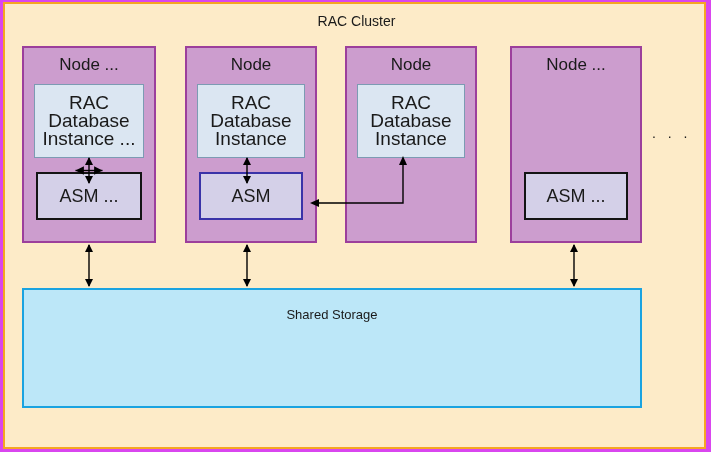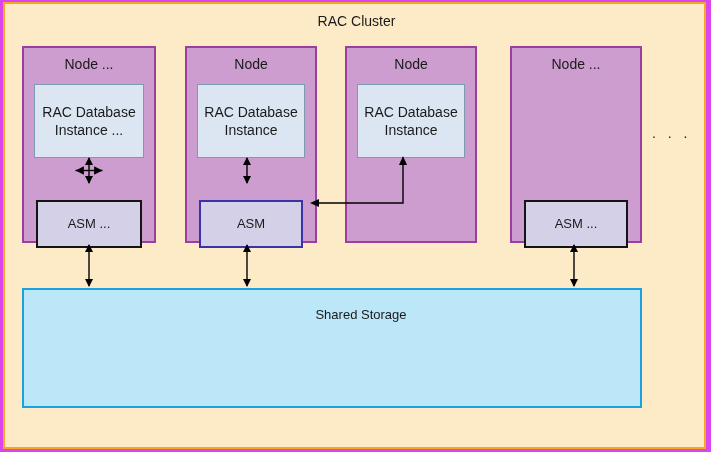--- a/index.html
+++ b/index.html
@@ -46,57 +46,57 @@
     box-sizing: border-box;
     top: 46px;
     height: 197px;
   }
   .node-title {
     position: absolute;
     left: 0;
     top: 8px;
     width: 100%;
     text-align: center;
-    font-size: 14px;
+    font-size: 17px;
     color: #1a1a1a;
     line-height: 17px;
   }
   
   .instance {
     position: absolute;
     left: 10px;
     top: 36px;
     right: 10px;
     height: 74px;
     background: #dbe6f2;
     border: 1px solid #7c9bb3;
     box-sizing: border-box;
     display: flex;
     align-items: center;
     justify-content: center;
     text-align: center;
-    font-size: 14px;
+    font-size: 19px;
     color: #1a1a1a;
     line-height: 18px;
     padding: 0 4px;
   }
   
   .asm {
     position: absolute;
     left: 12px;
     right: 12px;
-    top: 152px;
+    top: 124px;
     height: 48px;
     background: #d4d0e8;
     border: 2px solid #141414;
     box-sizing: border-box;
     display: flex;
     align-items: center;
     justify-content: center;
-    font-size: 13px;
+    font-size: 18px;
     color: #1a1a1a;
     line-height: 18px;
   }
   .asm.accent {
     border-color: #3a33a8;
     text-align: center;
   }
   
   .storage {
     position: absolute;
@@ -109,21 +109,20 @@
     box-sizing: border-box;
   }
   .storage-line {
     position: absolute;
     left: 0;
     width: 100%;
     text-align: center;
     font-size: 13px;
     color: #1a1a1a;
     line-height: 18px;
-    padding-left: 29px;
   }
   .storage-line.l1 { top: 16px; }
   .storage-line.l2 { top: 56px; }
   
   .ellipsis-outside {
     position: absolute;
     left: 652px;
     top: 125px;
     font-size: 14px;
     letter-spacing: 4px;

